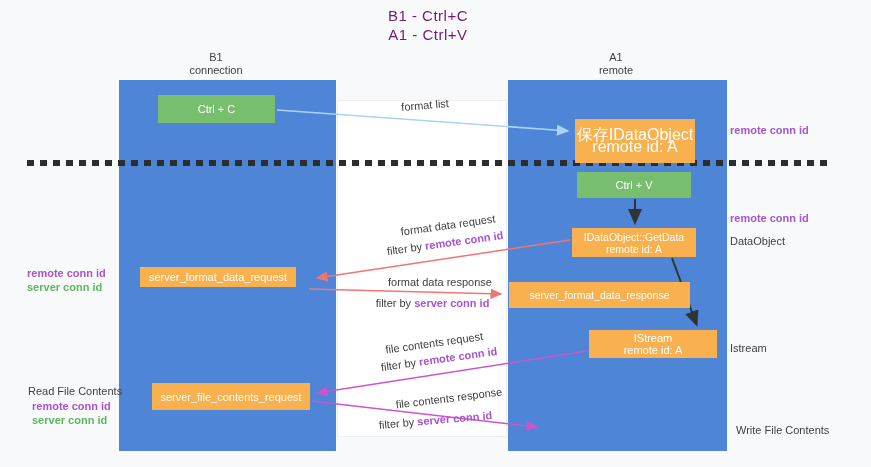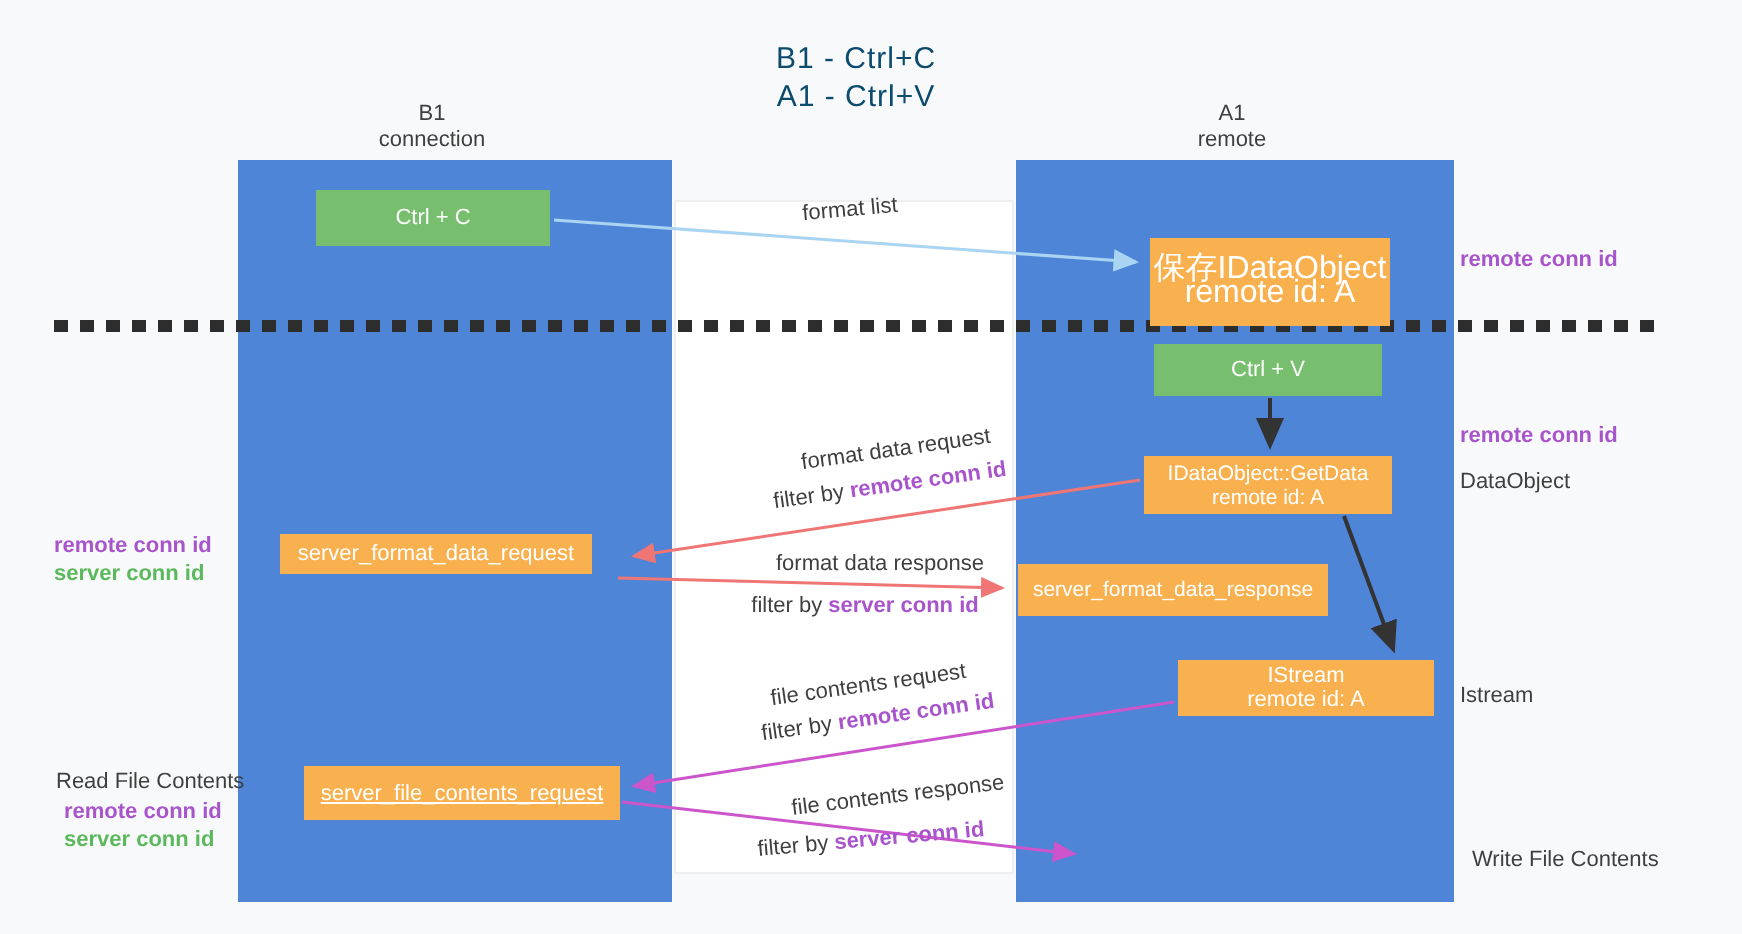--- a/index.html
+++ b/index.html
@@ -6,39 +6,39 @@
     --lane-blue:#4e85d6; --box-green:#77bf6e; --box-orange:#f9b04e;
     --arrow-red:#f07575; --arrow-magenta:#cc55cc; --arrow-lightblue:#a9d4f2;
     --arrow-black:#333333; --text-purple:#a855cc; --text-green:#5cb85c;
     --text-dark:#3f3f3f; --bg:#f8f9fa;
   }
   html,body{margin:0;padding:0;}
   body{background:#e9e9e9;font-family:"Liberation Sans",sans-serif;}
   #canvas{position:relative;width:871px;height:467px;background:var(--bg);overflow:hidden;}
   .abs{position:absolute;}
   .ctr{text-align:center;}
-  .title{left:328px;top:20px;width:200px;font-size:15px;line-height:19px;color:#0c4a6e;letter-spacing:.5px;}
+  .title{left:328px;top:6px;width:200px;font-size:15px;line-height:19px;color:#701a75;letter-spacing:.5px;}
   .lane-hdr{font-size:11px;line-height:13px;color:var(--text-dark);}
   #lane-hdr-left{left:156px;top:51px;width:120px;}
   #lane-hdr-right{left:556px;top:51px;width:120px;}
   .lane{background:var(--lane-blue);}
   #lane-left{left:119px;top:80px;width:217px;height:371px;}
   #lane-right{left:508px;top:80px;width:219px;height:371px;}
   #mid-panel{left:337px;top:100px;width:170px;height:337px;background:#ffffff;border:1px solid #efefef;box-sizing:border-box;}
   .node{box-sizing:border-box;color:#ffffff;font-size:11px;display:flex;flex-direction:column;justify-content:center;align-items:center;line-height:12px;}
   .green{background:var(--box-green);}
   .orange{background:var(--box-orange);}
   #ctrl-c{left:158px;top:95px;width:117px;height:28px;}
   #save-obj{left:575px;top:119px;width:120px;height:44px;font-size:16px;}
   #ctrl-v{left:577px;top:172px;width:114px;height:26px;}
   #getdata{left:572px;top:228px;width:124px;height:29px;font-size:10.5px;}
   #fmt-req{left:140px;top:267px;width:156px;height:20px;}
-  #fmt-resp{left:509px;top:282px;width:155px;height:26px;font-size:10.5px;}
+  #fmt-resp{left:509px;top:282px;width:181px;height:26px;font-size:10.5px;}
   #istream{left:589px;top:330px;width:128px;height:28px;}
-  #file-req{left:152px;top:383px;width:158px;height:27px;text-decoration:underline;}
+  #file-req{left:152px;top:383px;width:158px;height:27px;}
   #file-resp{left:545px;top:417px;width:160px;height:25px;font-size:10.5px;}
   .ann{font-size:11px;line-height:14px;color:var(--text-dark);white-space:nowrap;}
   .purple{color:var(--text-purple);font-weight:bold;}
   .greentx{color:var(--text-green);font-weight:bold;}
   #ann-rc1{left:730px;top:123px;}
   #ann-rc2{left:730px;top:211px;}
   #ann-do{left:730px;top:234px;}
   #ann-is{left:730px;top:341px;}
   #ann-wf{left:736px;top:423px;}
   #ann-lp1{left:27px;top:266px;}

